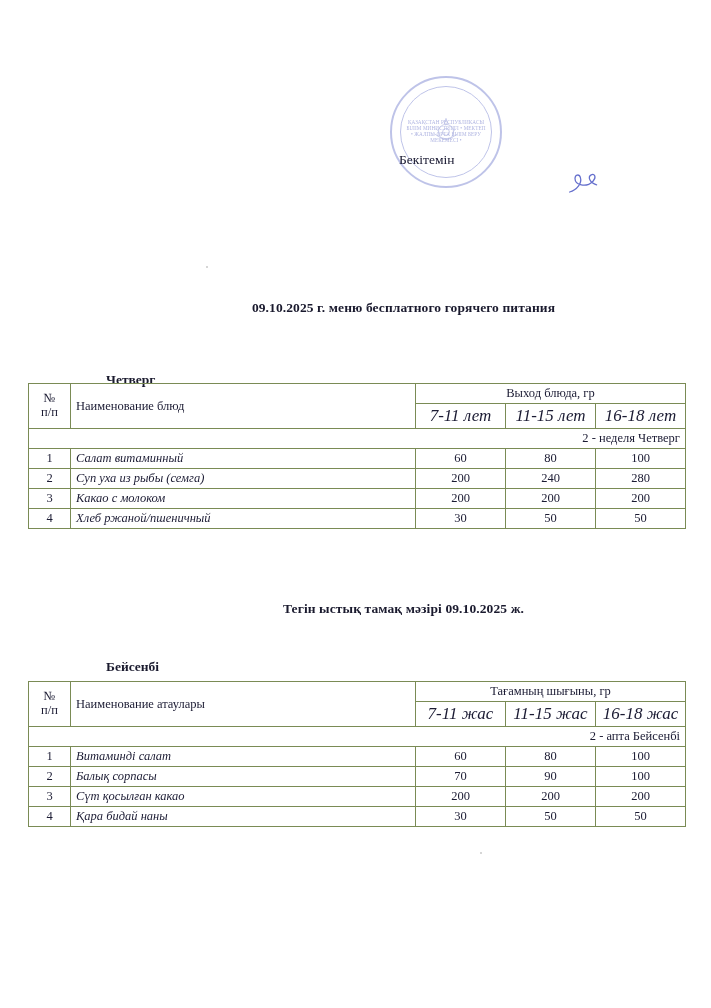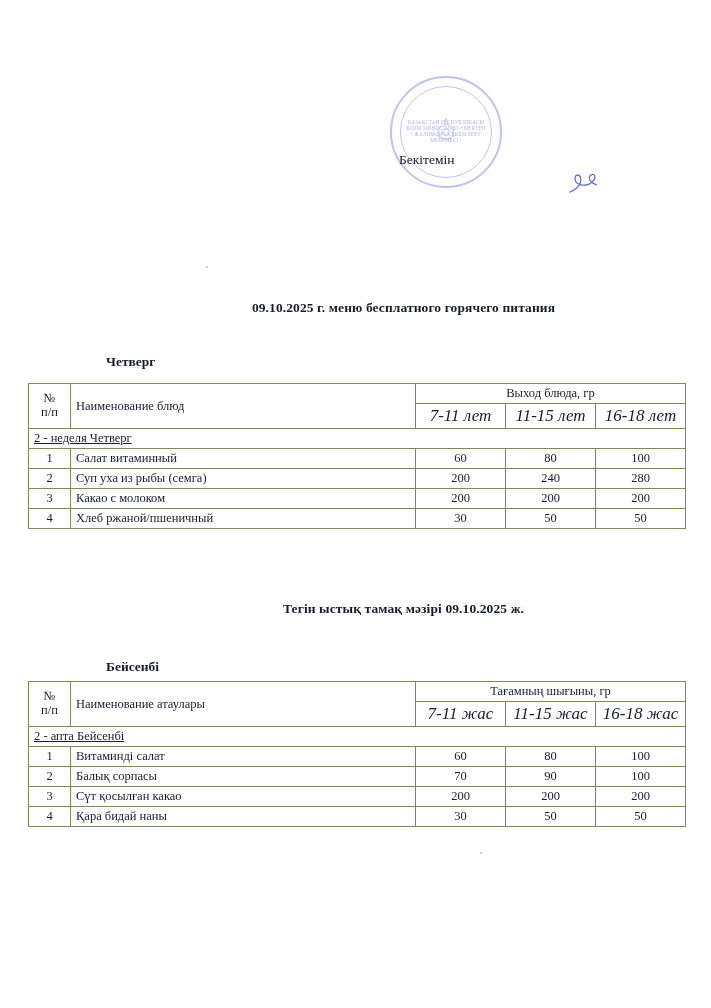--- a/index.html
+++ b/index.html
@@ -116,21 +116,21 @@
   }
   .title-ru { top: 300px; }
   .title-kz { top: 601px; }
 
   .weekday {
     position: absolute;
     left: 106px;
     font-weight: bold;
     font-size: 13.5px;
   }
-  .weekday-ru { top: 354px; }
+  .weekday-ru { top: 372px; }
   .weekday-kz { top: 659px; }
 
   
   table.menu {
     position: absolute;
     border-collapse: collapse;
     table-layout: fixed;
     font-size: 12.5px;
     color: #1b1b33;
   }
@@ -163,29 +163,29 @@
     text-align: center;
     font-family: Liberation Serif, serif;
   }
   .hdr-age {
     font-style: italic;
     font-weight: bold;
     text-align: center;
     font-size: 17px;
   }
   .week-row td {
-    text-align: left;
+    text-align: right;
     font-weight: bold;
     font-size: 12.5px;
     padding: 2px 4px;
-    text-decoration: underline;
   }
   .dish-name {
     text-align: left;
     padding-left: 8px;
+    font-style: italic;
   }
   .qty {
     text-align: center;
   }
   .rownum {
     text-align: center;
   }
   .faint-dot {
     position: absolute;
     width: 2px;

